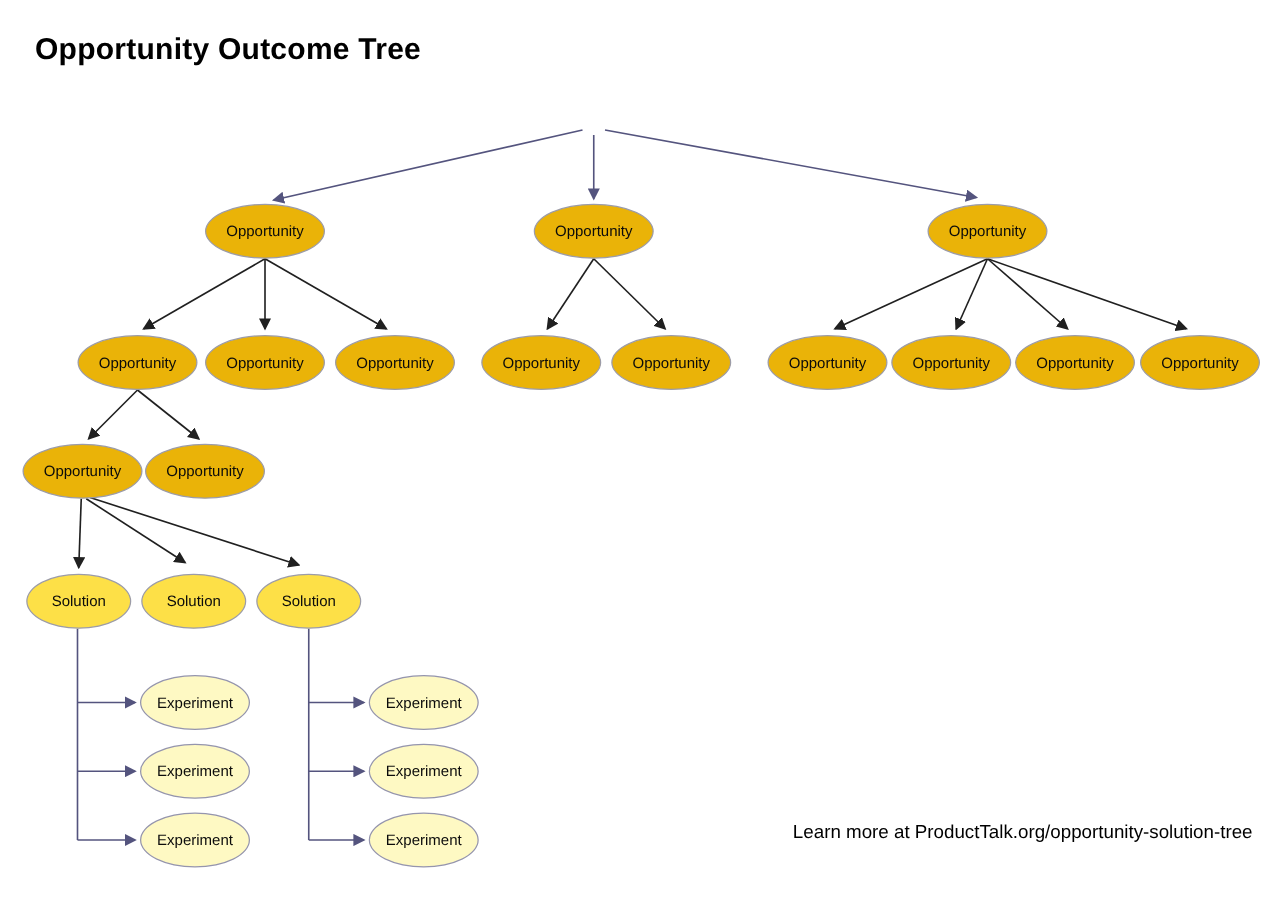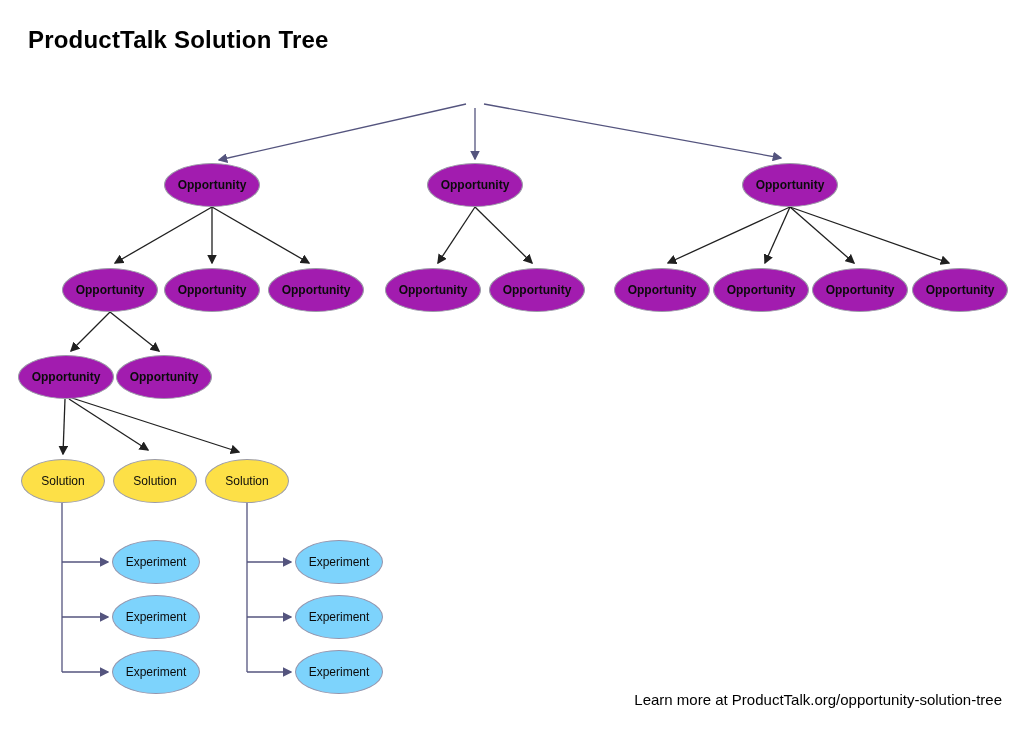--- a/index.html
+++ b/index.html
@@ -12,40 +12,40 @@
     font-size:24px; font-weight:bold; color:#000; letter-spacing:0.2px;
   }
   .edges { position:absolute; left:0; top:0; width:1024px; height:731px; }
   .node {
     position:absolute; border-radius:50%;
     display:flex; align-items:center; justify-content:center;
     text-align:center; font-size:12px; color:#0b0b0b; line-height:1.2;
     box-sizing:border-box;
   }
   .node.outcome    { background:#7fcbf0; border:1.5px solid #7e8796; width:90px; height:44px; }
-  .node.opportunity{ background:#a21caf; border:1.5px solid #9c9ca8; width:96px; height:44px;font-weight:bold; }
+  .node.opportunity{ background:#eab308; border:1.5px solid #9c9ca8; width:96px; height:44px; }
   .node.solution   { background:#fde047; border:1.5px solid #9c9ca8; width:84px; height:44px; }
-  .node.experiment { background:#7dd3fc; border:1.5px solid #9595ad; width:88px; height:44px; }
+  .node.experiment { background:#fef9c3; border:1.5px solid #9595ad; width:88px; height:44px; }
   .badge {
     position:absolute; right:22px; top:650px; width:170px; height:34px;
     background:#45456b; color:#ffffff;
     display:flex; align-items:center; justify-content:center;
     font-size:17px; letter-spacing:1.5px;
   }
   .learn-more {
-    position:absolute; right:22px; top:691px;
+    position:absolute; right:22px; top:657px;
     font-size:15px; color:#000;
   }
 </style>
 </head>
 <body>
 
 <div class="canvas">
 
-  <div class="page-title">ProductTalk Solution Tree</div>
+  <div class="page-title">Opportunity Outcome Tree</div>
 
   <svg class="edges" viewBox="0 0 1024 731" xmlns="http://www.w3.org/2000/svg">
     <defs>
       <marker id="ah-slate" viewBox="0 0 10 10" refX="8.5" refY="5" markerWidth="7.5" markerHeight="7.5" orient="auto-start-reverse">
         <path d="M0,0 L10,5 L0,10 z" fill="#54547e"></path>
       </marker>
       <marker id="ah-black" viewBox="0 0 10 10" refX="8.5" refY="5" markerWidth="7.5" markerHeight="7.5" orient="auto-start-reverse">
         <path d="M0,0 L10,5 L0,10 z" fill="#202020"></path>
       </marker>
     </defs>

